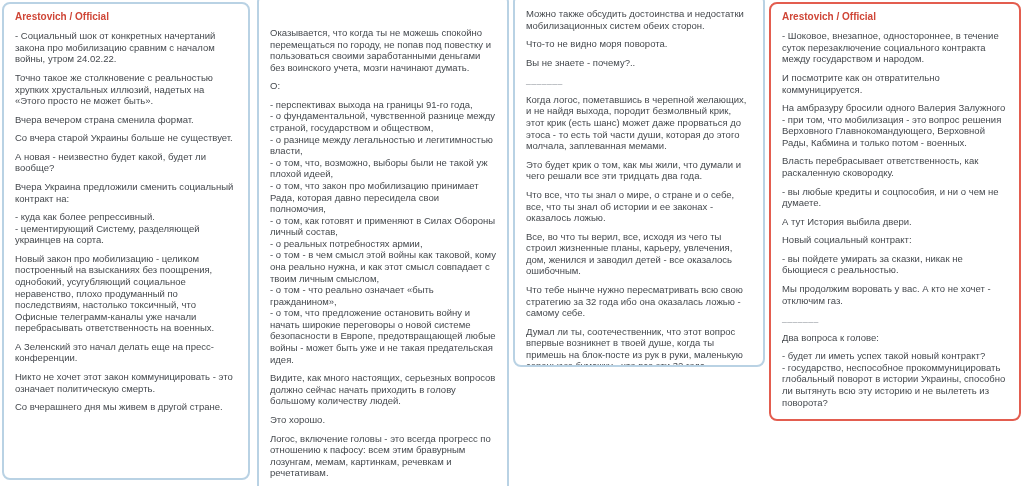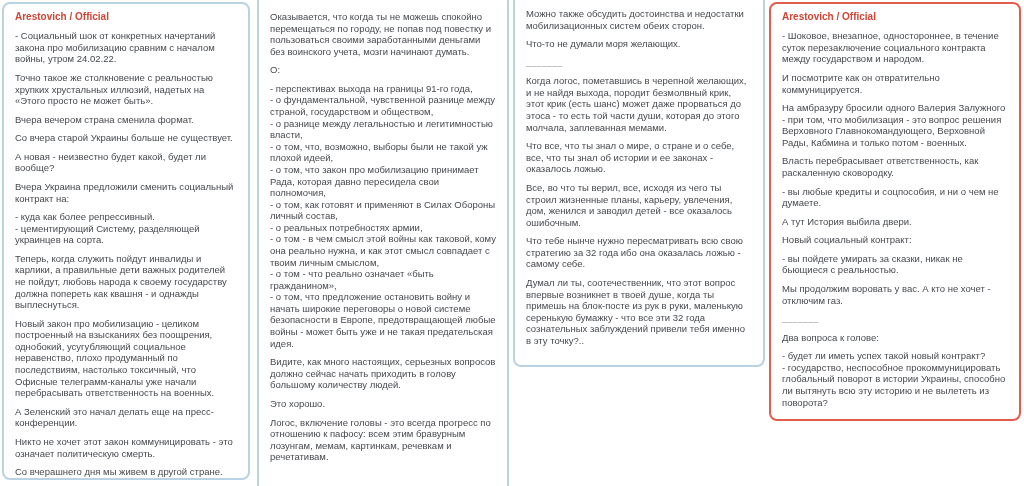--- a/index.html
+++ b/index.html
@@ -25,52 +25,53 @@
   <div class="card card1">
     <div class="hdr">Arestovich / Official</div>
     <p>- Социальный шок от конкретных начертаний закона про мобилизацию сравним с началом войны, утром 24.02.22.</p>
     <p>Точно такое же столкновение с реальностью хрупких хрустальных иллюзий, надетых на «Этого просто не может быть».</p>
     <p>Вчера вечером страна сменила формат.</p>
     <p>Со вчера старой Украины больше не существует.</p>
     <p>А новая - неизвестно будет какой, будет ли вообще?</p>
     <p>Вчера Украина предложили сменить социальный контракт на:</p>
     <p class="list">- куда как более репрессивный.
 - цементирующий Систему, разделяющей украинцев на сорта.</p>
-    <p>Теперь, когда служить пойдут инвалиды и карлики, а правильные дети важных родителей не пойдут, любовь народа к своему государству должна попереть как квашня - и однажды выплеснуться.</p>
     <p>Новый закон про мобилизацию - целиком построенный на взысканиях без поощрения, однобокий, усугубляющий социальное неравенство, плохо продуманный по последствиям, настолько токсичный, что Офисные телеграмм-каналы уже начали перебрасывать ответственность на военных.</p>
     <p>А Зеленский это начал делать еще на пресс-конференции.</p>
     <p>Никто не хочет этот закон коммуницировать - это означает политическую смерть.</p>
     <p>Со вчерашнего дня мы живем в другой стране.</p>
 
   </div>
 
   <div class="card card2">
-    <p style="margin-top:8px">Оказывается, что когда ты не можешь спокойно перемещаться по городу, не попав под повестку и пользоваться своими заработанными деньгами без воинского учета, мозги начинают думать.</p>
+    <p style="margin-top:24px">Оказывается, что когда ты не можешь спокойно перемещаться по городу, не попав под повестку и пользоваться своими заработанными деньгами без воинского учета, мозги начинают думать.</p>
     <p>О:</p>
     <p class="list">- перспективах выхода на границы 91-го года,
 - о фундаментальной, чувственной разнице между страной, государством и обществом,
 - о разнице между легальностью и легитимностью власти,
 - о том, что, возможно, выборы были не такой уж плохой идеей,
 - о том, что закон про мобилизацию принимает Рада, которая давно пересидела свои полномочия,
 - о том, как готовят и применяют в Силах Обороны личный состав,
 - о реальных потребностях армии,
 - о том - в чем смысл этой войны как таковой, кому она реально нужна, и как этот смысл совпадает с твоим личным смыслом,
 - о том - что реально означает «быть гражданином»,
 - о том, что предложение остановить войну и начать широкие переговоры о новой системе безопасности в Европе, предотвращающей любые войны - может быть уже и не такая предательская идея.</p>
     <p>Видите, как много настоящих, серьезных вопросов должно сейчас начать приходить в голову большому количеству людей.</p>
     <p>Это хорошо.</p>
     <p>Логос, включение головы - это всегда прогресс по отношению к пафосу: всем этим бравурным лозунгам, мемам, картинкам, речевкам и речетативам.</p>
 
   </div>
 
   <div class="card card3">
     <p>Можно также обсудить достоинства и недостатки мобилизационных систем обеих сторон.</p>
-    <p>Что-то не думали моря желающих.</p>
+    <p>Что-то не видно моря поворота.</p>
+    <p>Вы не знаете - почему?..</p>
     <p class="divider">_______</p>
     <p>Когда логос, пометавшись в черепной желающих, и не найдя выхода, породит безмолвный крик, этот крик (есть шанс) может даже прорваться до этоса - то есть той части души, которая до этого молчала, заплеванная мемами.</p>
+    <p>Это будет крик о том, как мы жили, что думали и чего решали все эти тридцать два года.</p>
     <p>Что все, что ты знал о мире, о стране и о себе, все, что ты знал об истории и ее законах - оказалось ложью.</p>
     <p>Все, во что ты верил, все, исходя из чего ты строил жизненные планы, карьеру, увлечения, дом, женился и заводил детей - все оказалось ошибочным.</p>
     <p>Что тебе нынче нужно пересматривать всю свою стратегию за 32 года ибо она оказалась ложью - самому себе.</p>
     <p>Думал ли ты, соотечественник, что этот вопрос впервые возникнет в твоей душе, когда ты примешь на блок-посте из рук в руки, маленькую серенькую бумажку - что все эти 32 года сознательных заблуждений привели тебя именно в эту точку?..</p>
 
   </div>
 
   <div class="card card4">
     <div class="hdr">Arestovich / Official</div>
     <p>- Шоковое, внезапное, одностороннее, в течение суток перезаключение социального контракта между государством и народом.</p>

